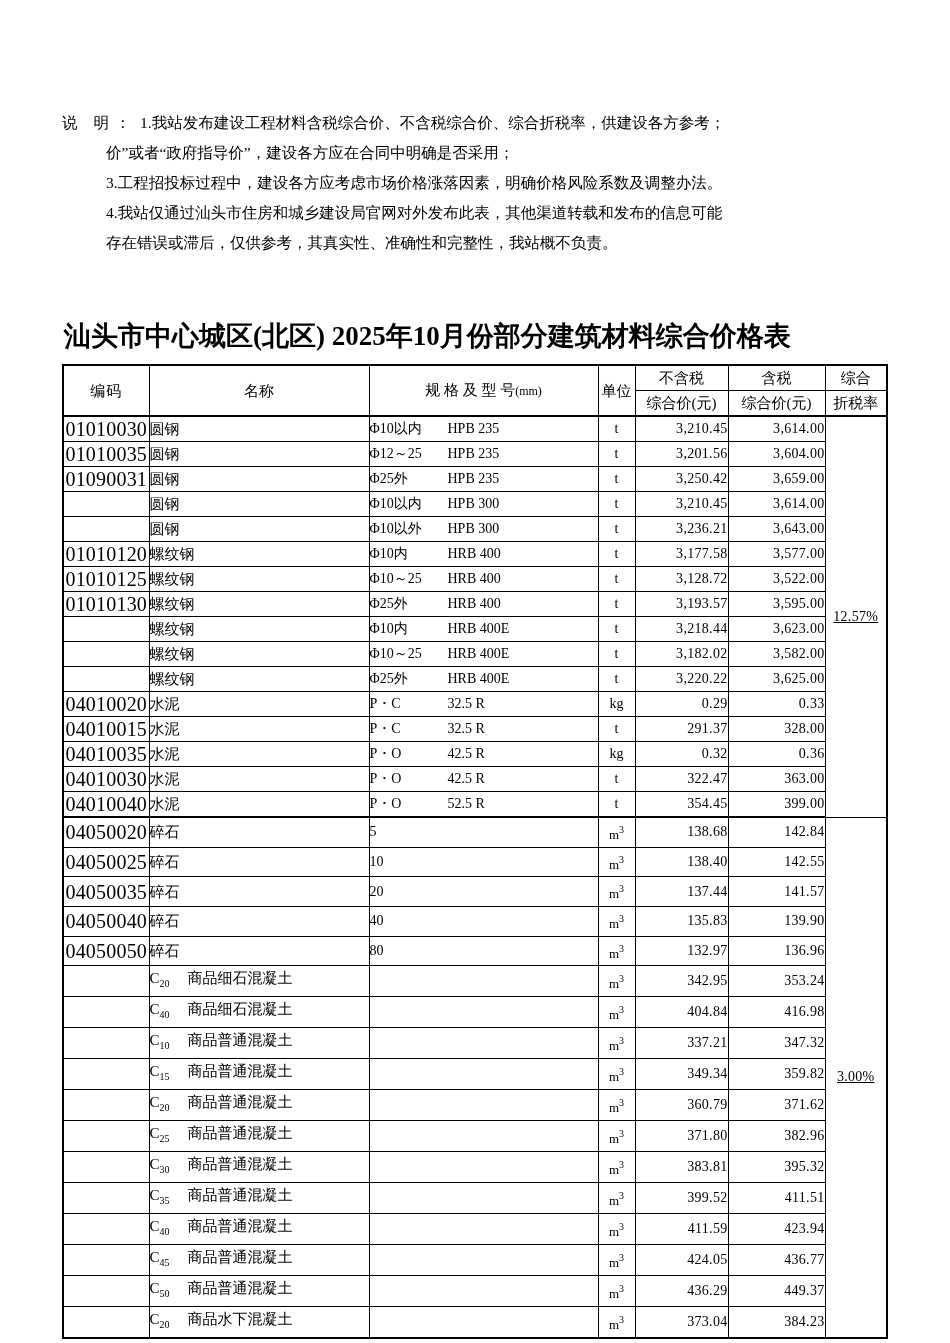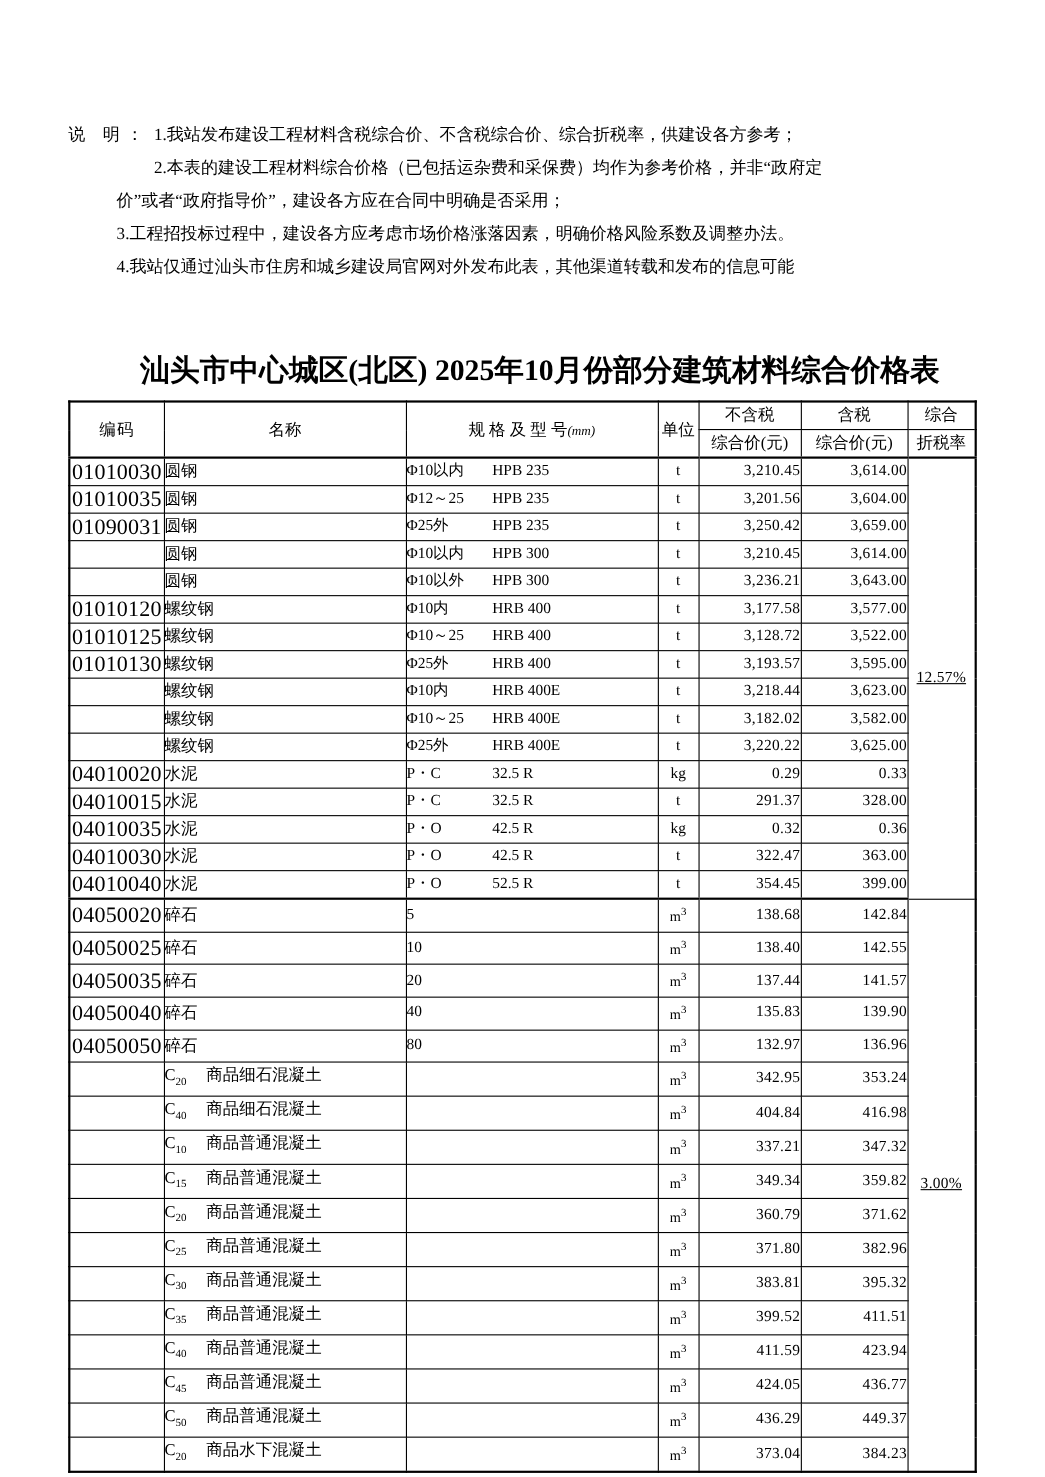--- a/index.html
+++ b/index.html
@@ -38,29 +38,29 @@
   .note-body {
     flex: 1 1 auto;
   }
   .note-cont {
     margin-left: 44px;
   }
 
   
   .doc-title {
     position: absolute;
-    left: 78px;
+    left: 64px;
     top: 318px;
     width: 826px;
     font-family: "Liberation Serif", "DejaVu Serif", serif;
     font-size: 27px;
     font-weight: bold;
     letter-spacing: 0px;
     white-space: nowrap;
-    text-align: center;
+    text-align: left;
   }
 
   
   .tbl-wrap {
     position: absolute;
     left: 62px;
     top: 364px;
     width: 716px;
   }
   table.price {
@@ -106,21 +106,21 @@
     height: 50px;
     line-height: 50px;
     border-bottom-width: 2.5px !important;
   }
   .hd-sub {
     border-bottom-width: 2.5px !important;
     margin-left: 40px;
   }
   .hd-top { }
   .sp-code { letter-spacing: 1px; }
-  .hdr-mm { font-size: 12px; font-style: italic; }
+  .hdr-mm { font-size: 12px; }
 
   
   td.code { text-align: center; font-size: 20px; letter-spacing: 0.2px; }
   td.name { text-align: left; padding-left: 14px; font-size: 15px; }
   td.spec { text-align: left; padding-left: 14px; font-size: 14px; }
   td.unit { text-align: center; font-size: 14px; }
   td.num  { text-align: right; padding-right: 9px; font-size: 14px; letter-spacing: 0.3px; }
   td.rate { text-align: center; font-size: 14px; letter-spacing: 0.3px; vertical-align: middle; text-decoration: underline; }
 
   
@@ -135,27 +135,24 @@
   .spec-dia { display: inline-block; min-width: 78px; }
 </style>
 </head>
 <body>
 
 <div class="notes">
   <div class="note-row">
     <div class="note-label">说  明：</div>
     <div class="note-body">1.我站发布建设工程材料含税综合价、不含税综合价、综合折税率，供建设各方参考；</div>
   </div>
-  <div class="note-row">
-    <div class="note-label"></div>
-    <div class="note-body">2.本表的建设工程材料综合价格（已包括运杂费和采保费）均作为参考价格，并非“政府定</div>
-  </div>
   <div class="note-cont">价”或者“政府指导价”，建设各方应在合同中明确是否采用；</div>
   <div class="note-cont">3.工程招投标过程中，建设各方应考虑市场价格涨落因素，明确价格风险系数及调整办法。</div>
   <div class="note-cont">4.我站仅通过汕头市住房和城乡建设局官网对外发布此表，其他渠道转载和发布的信息可能</div>
+  <div class="note-cont">存在错误或滞后，仅供参考，其真实性、准确性和完整性，我站概不负责。</div>
 </div>
 
 <div class="doc-title">汕头市中心城区(北区) 2025年10月份部分建筑材料综合价格表</div>
 
 <div class="tbl-wrap">
   <table class="price">
     <colgroup>
       <col class="c-code">
         <col class="c-name">
         <col class="c-spec">

